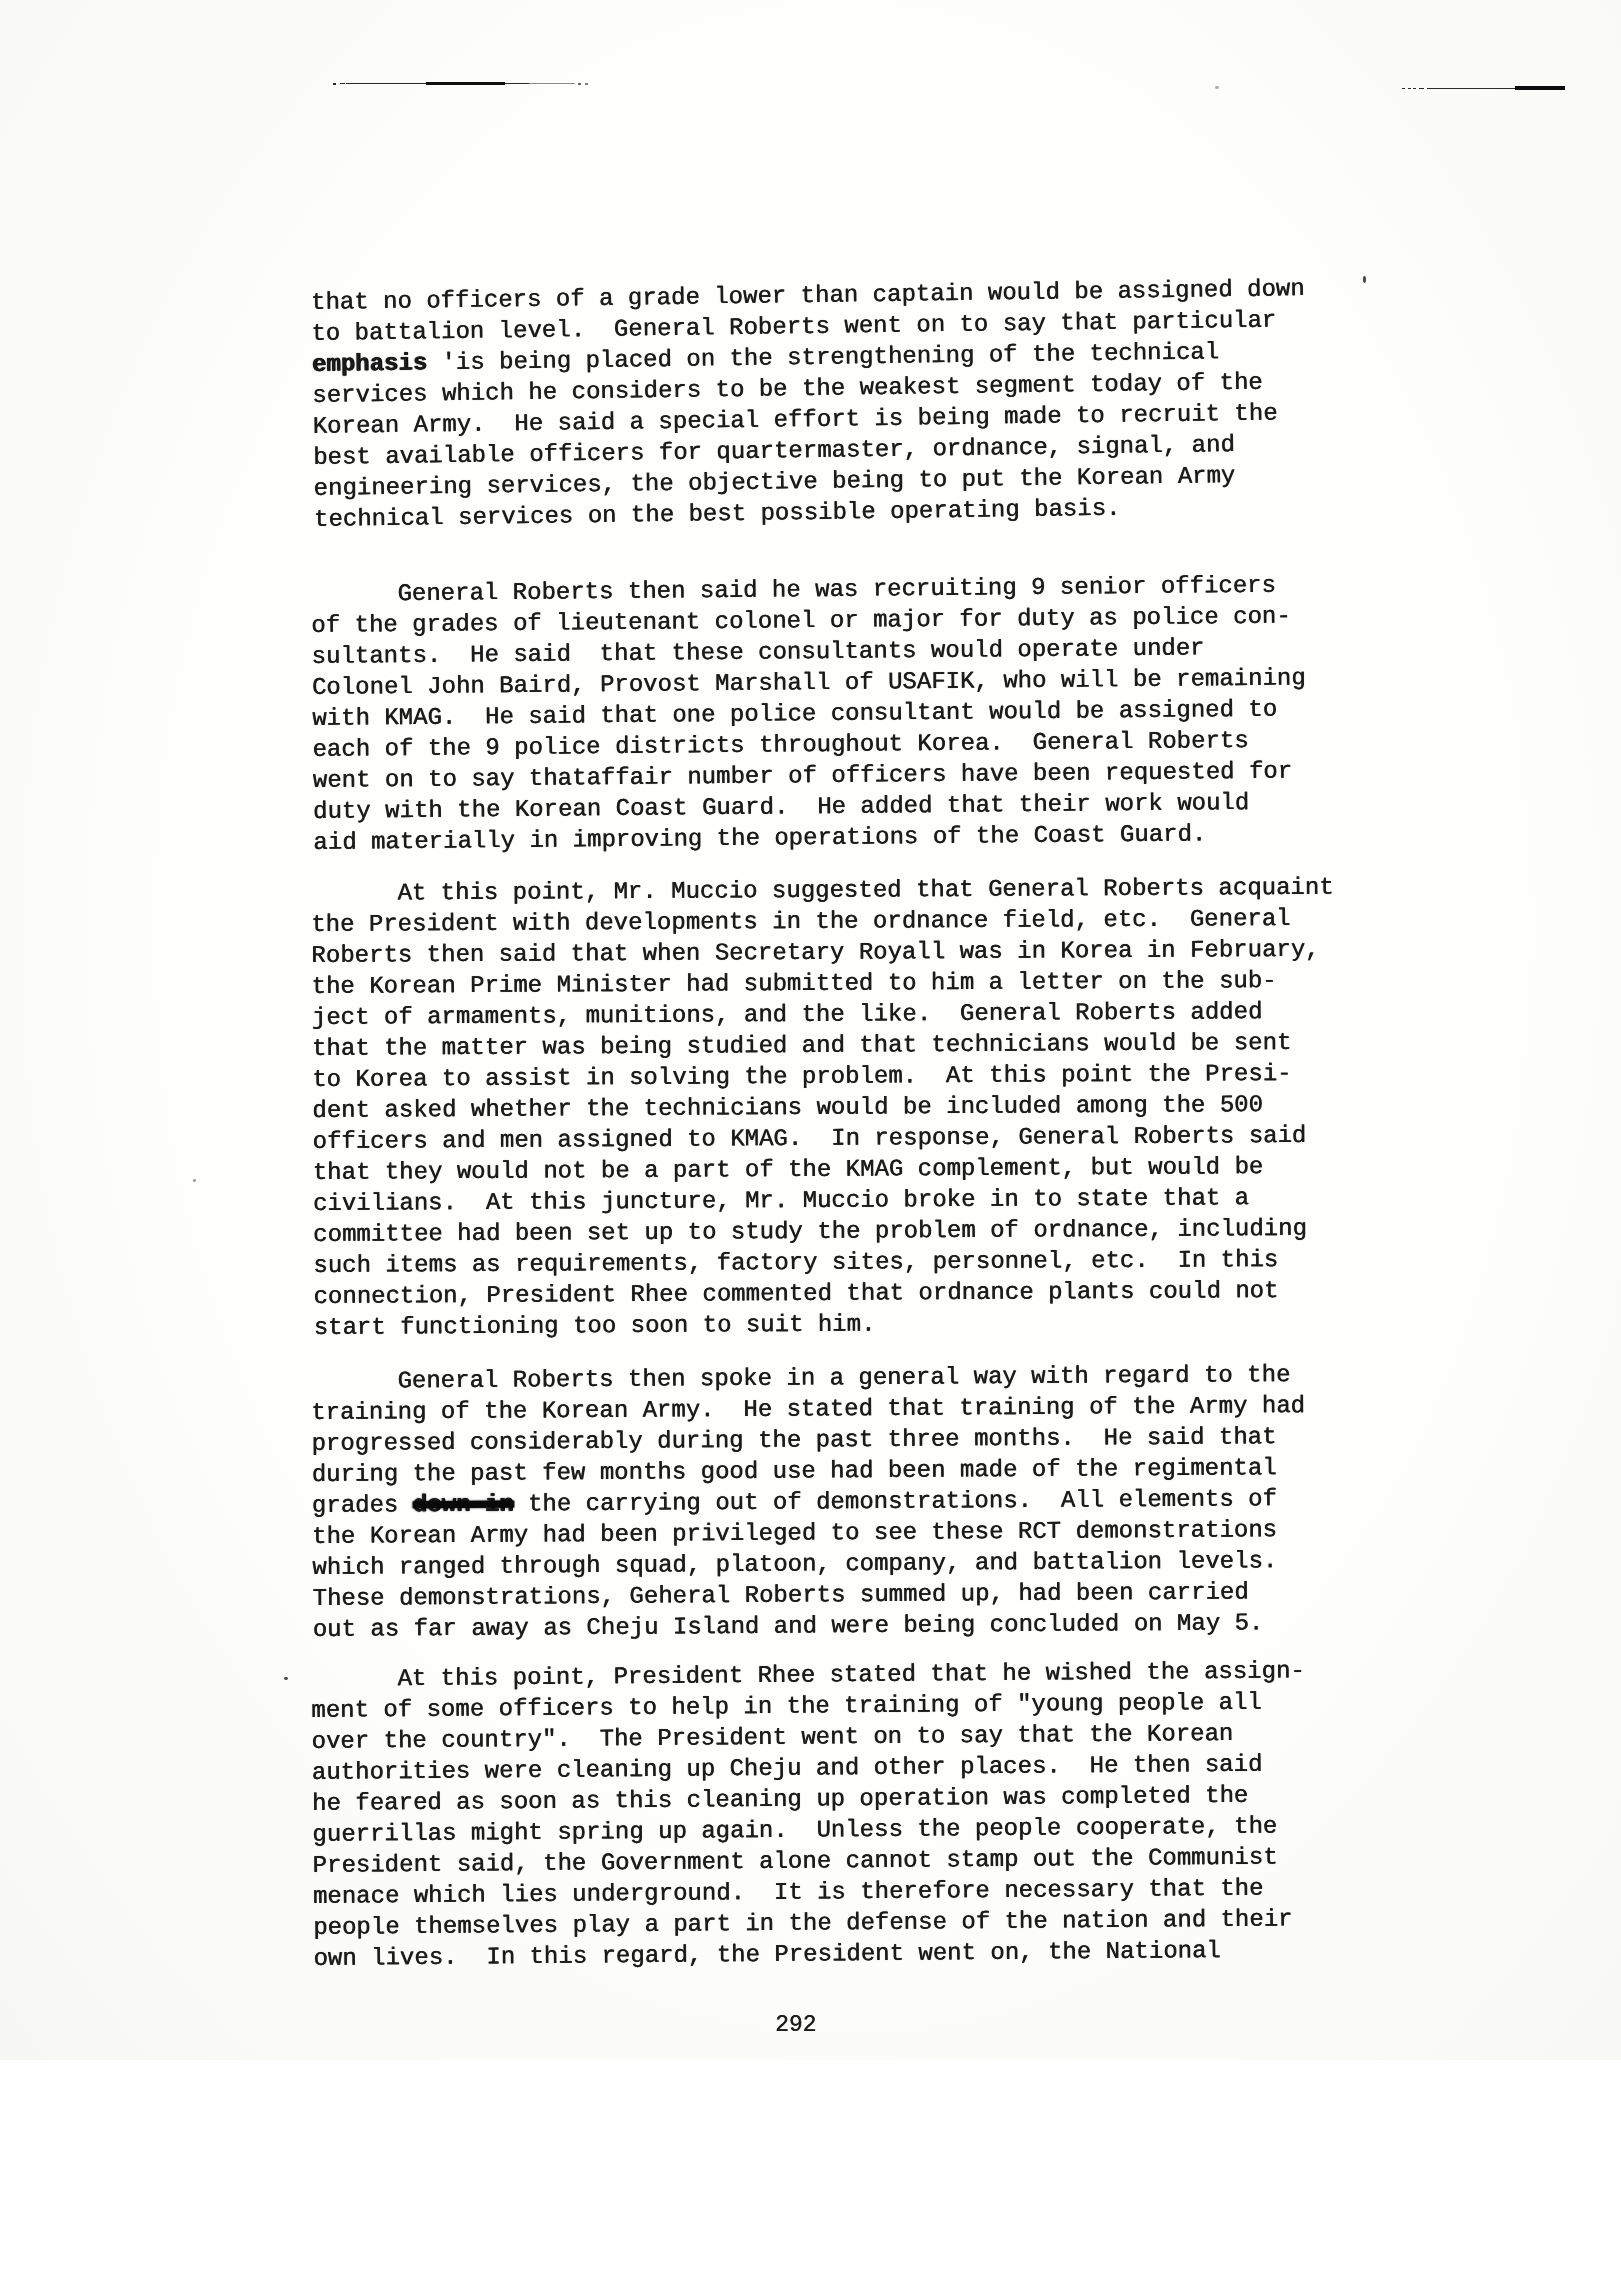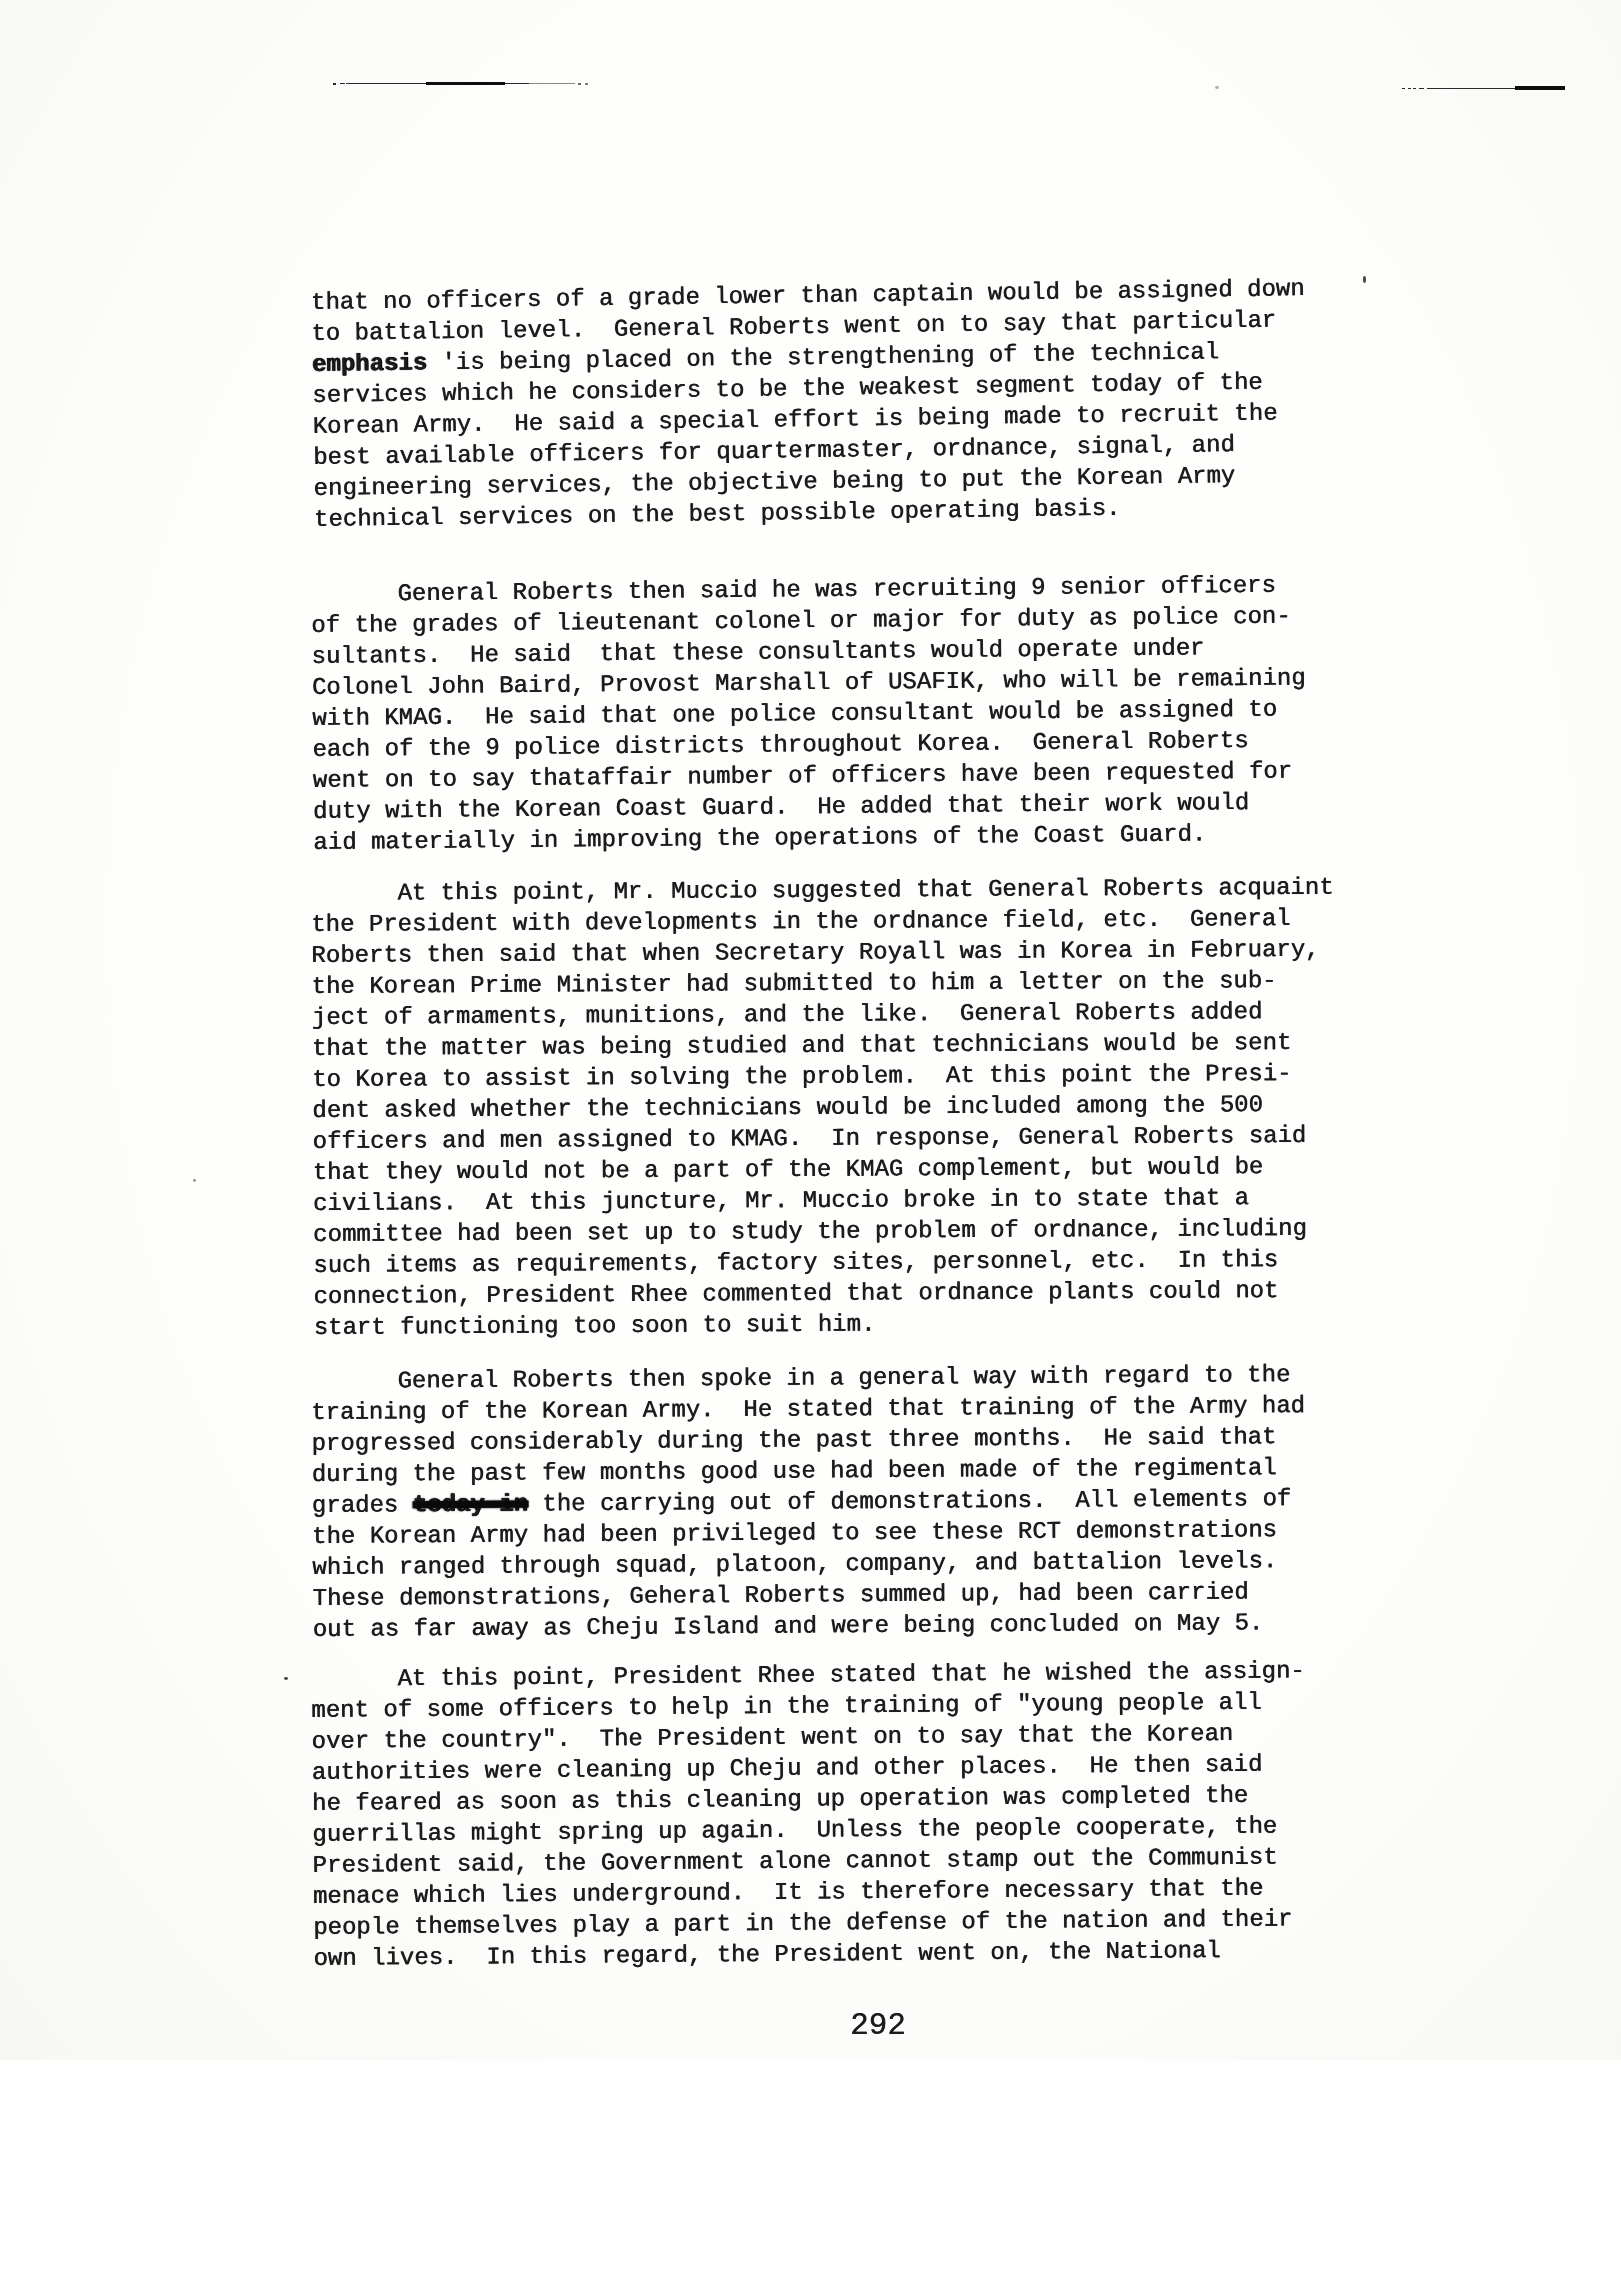--- a/index.html
+++ b/index.html
@@ -32,22 +32,22 @@
   }
   .ink-struck {
     font-weight:bold;
     text-shadow:0.8px 0 0 #000, 0 0 1.6px rgba(0,0,0,0.80);
     text-decoration:line-through;
     text-decoration-thickness:7px;
     text-decoration-color:rgba(12,12,12,0.85);
   }
 
   .page-number {
-    position:absolute; left:850px; top:2010px;
-    font-size:31px; line-height:31px;
+    position:absolute; left:775px; top:2010px;
+    font-size:23px; line-height:31px;
     text-shadow:0.4px 0 0 rgba(0,0,0,0.8);
     text-align:center;
   }
 
   .rule { position:absolute; }
   .seg  { position:absolute; background:#2a2a2a; }
 
   .speck { position:absolute; background:#1c1c1c; border-radius:45%; }
 </style>
 </head>
@@ -121,21 +121,21 @@
       <div class="line">such items as requirements, factory sites, personnel, etc.  In this</div>
       <div class="line">connection, President Rhee commented that ordnance plants could not</div>
       <div class="line">start functioning too soon to suit him.</div>
     </section>
 
     <section class="para" style="top:1366px; transform:rotate(-0.4deg);">
       <div class="line">      General Roberts then spoke in a general way with regard to the</div>
       <div class="line">training of the Korean Army.  He stated that training of the Army had</div>
       <div class="line">progressed considerably during the past three months.  He said that</div>
       <div class="line">during the past few months good use had been made of the regimental</div>
-      <div class="line"><span>grades </span><span class="ink-struck">today in</span><span> the carrying out of demonstrations.  All elements of</span></div>
+      <div class="line"><span>grades </span><span class="ink-struck">down in</span><span> the carrying out of demonstrations.  All elements of</span></div>
       <div class="line">the Korean Army had been privileged to see these RCT demonstrations</div>
       <div class="line">which ranged through squad, platoon, company, and battalion levels.</div>
       <div class="line">These demonstrations, Geheral Roberts summed up, had been carried</div>
       <div class="line">out as far away as Cheju Island and were being concluded on May 5.</div>
     </section>
 
     <section class="para" style="top:1664px; transform:rotate(-0.5deg);">
       <div class="line">      At this point, President Rhee stated that he wished the assign-</div>
       <div class="line">ment of some officers to help in the training of "young people all</div>
       <div class="line">over the country".  The President went on to say that the Korean</div>

